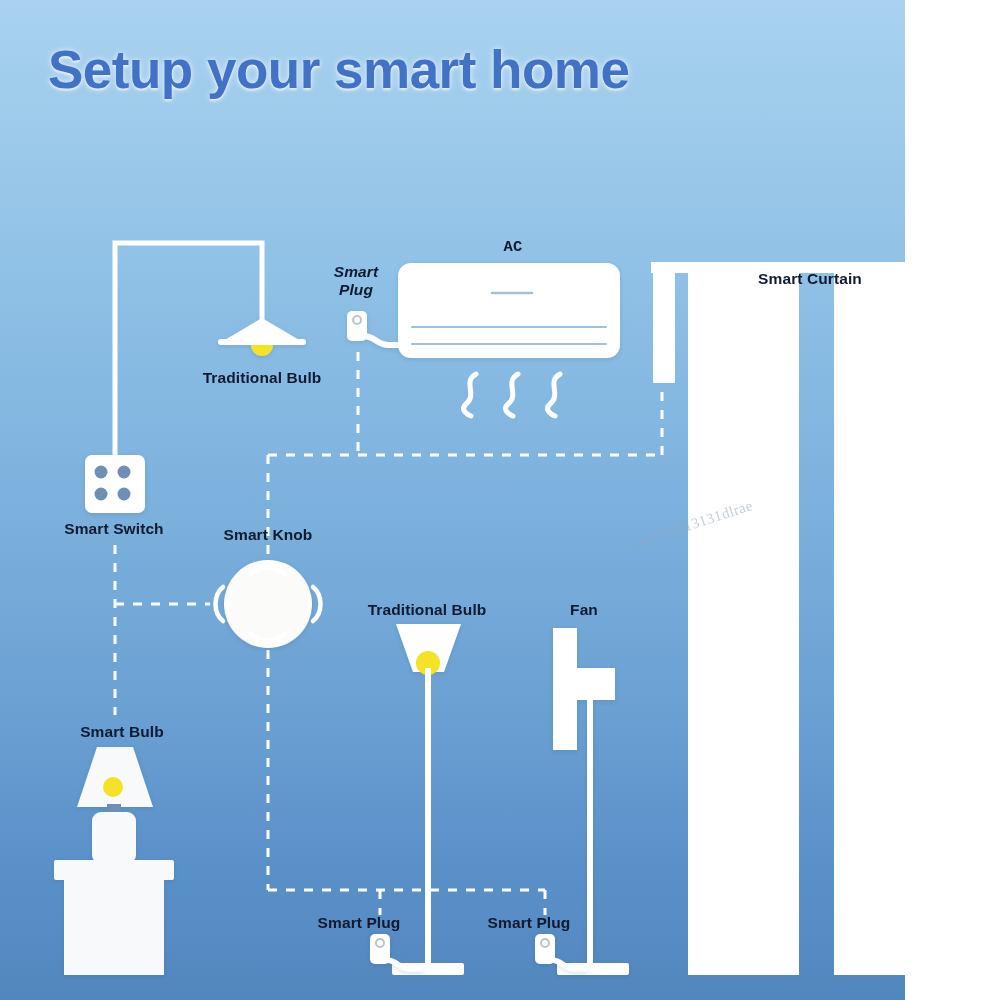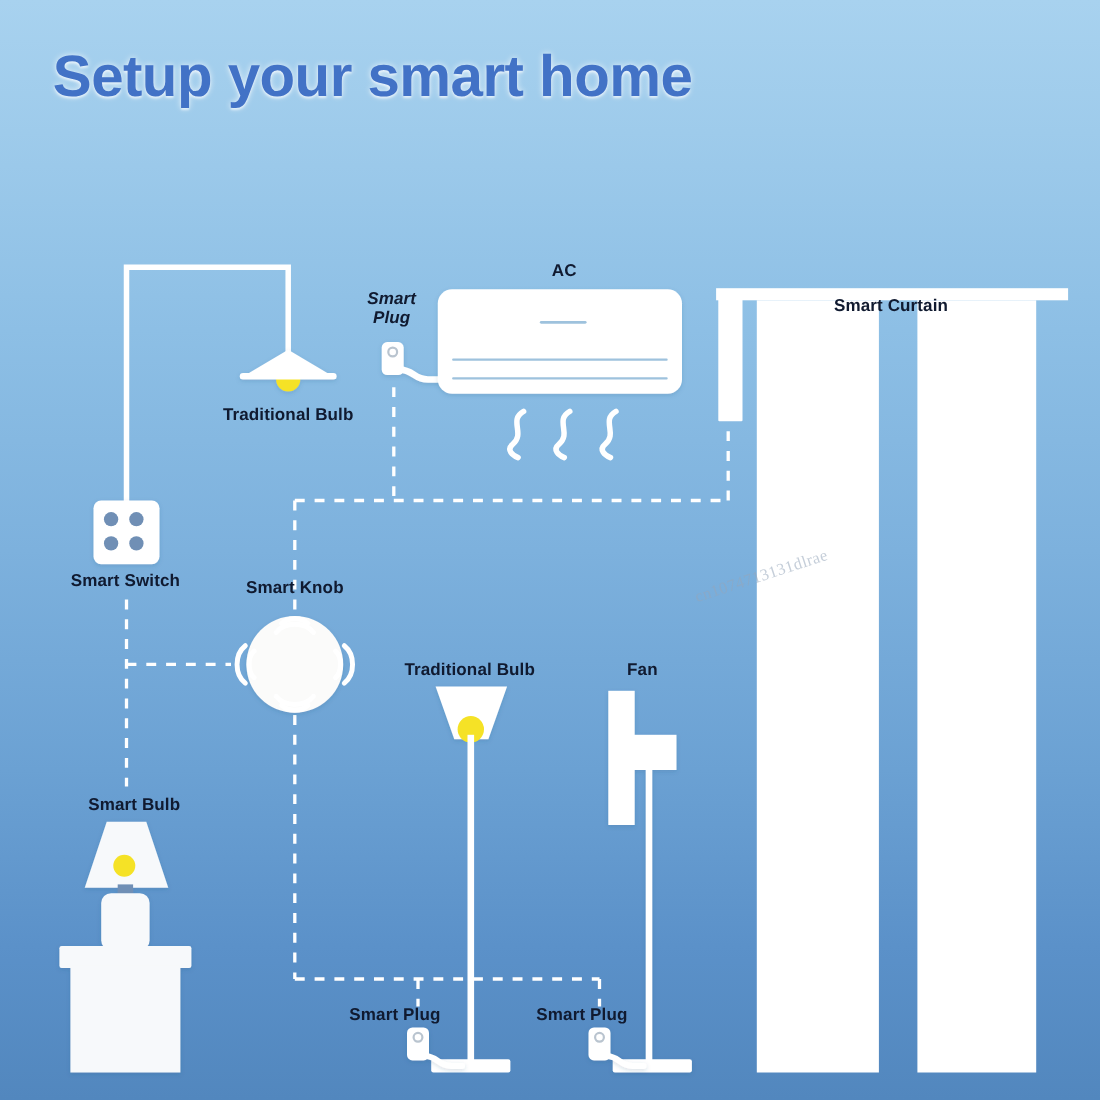--- a/index.html
+++ b/index.html
@@ -3,21 +3,21 @@
 <meta charset="utf-8">
 <title>Setup your smart home</title>
 <style>
   html, body {
     margin: 0;
     padding: 0;
     background: #ffffff;
   }
   #stage {
     position: relative;
-    width: 1000px;
+    width: 905px;
     height: 1000px;
     overflow: hidden;
     font-family: "Liberation Sans", "DejaVu Sans", sans-serif;
     background: linear-gradient(to bottom,
                 #a8d2ef 0%,
                 #9ecbeb 12%,
                 #8dbfe5 30%,
                 #7db1dd 50%,
                 #6ba1d3 70%,
                 #5b91c9 86%,
@@ -230,21 +230,21 @@
 
   </svg>
 
   <div class="lbl c" style="left:262px; top:369px;">Traditional Bulb</div>
 
   <div class="lbl c" style="left:356px; top:263px;font-style:italic;">
     <div>Smart</div>
     <div>Plug</div>
   </div>
 
-  <div class="lbl c" style="left:513px; top:238px;">AC</div>
+  <div class="lbl c" style="left:513px; top:238px;font-family:Liberation Mono, monospace;">AC</div>
 
   <div class="lbl c" style="left:810px; top:238px;margin-top:32px;">Smart Curtain</div>
 
   <div class="lbl c" style="left:114px; top:520px;">Smart Switch</div>
 
   <div class="lbl c" style="left:268px; top:526px;">Smart Knob</div>
 
   <div class="lbl c" style="left:427px; top:601px;">Traditional Bulb</div>
 
   <div class="lbl c" style="left:584px; top:601px;">Fan</div>

